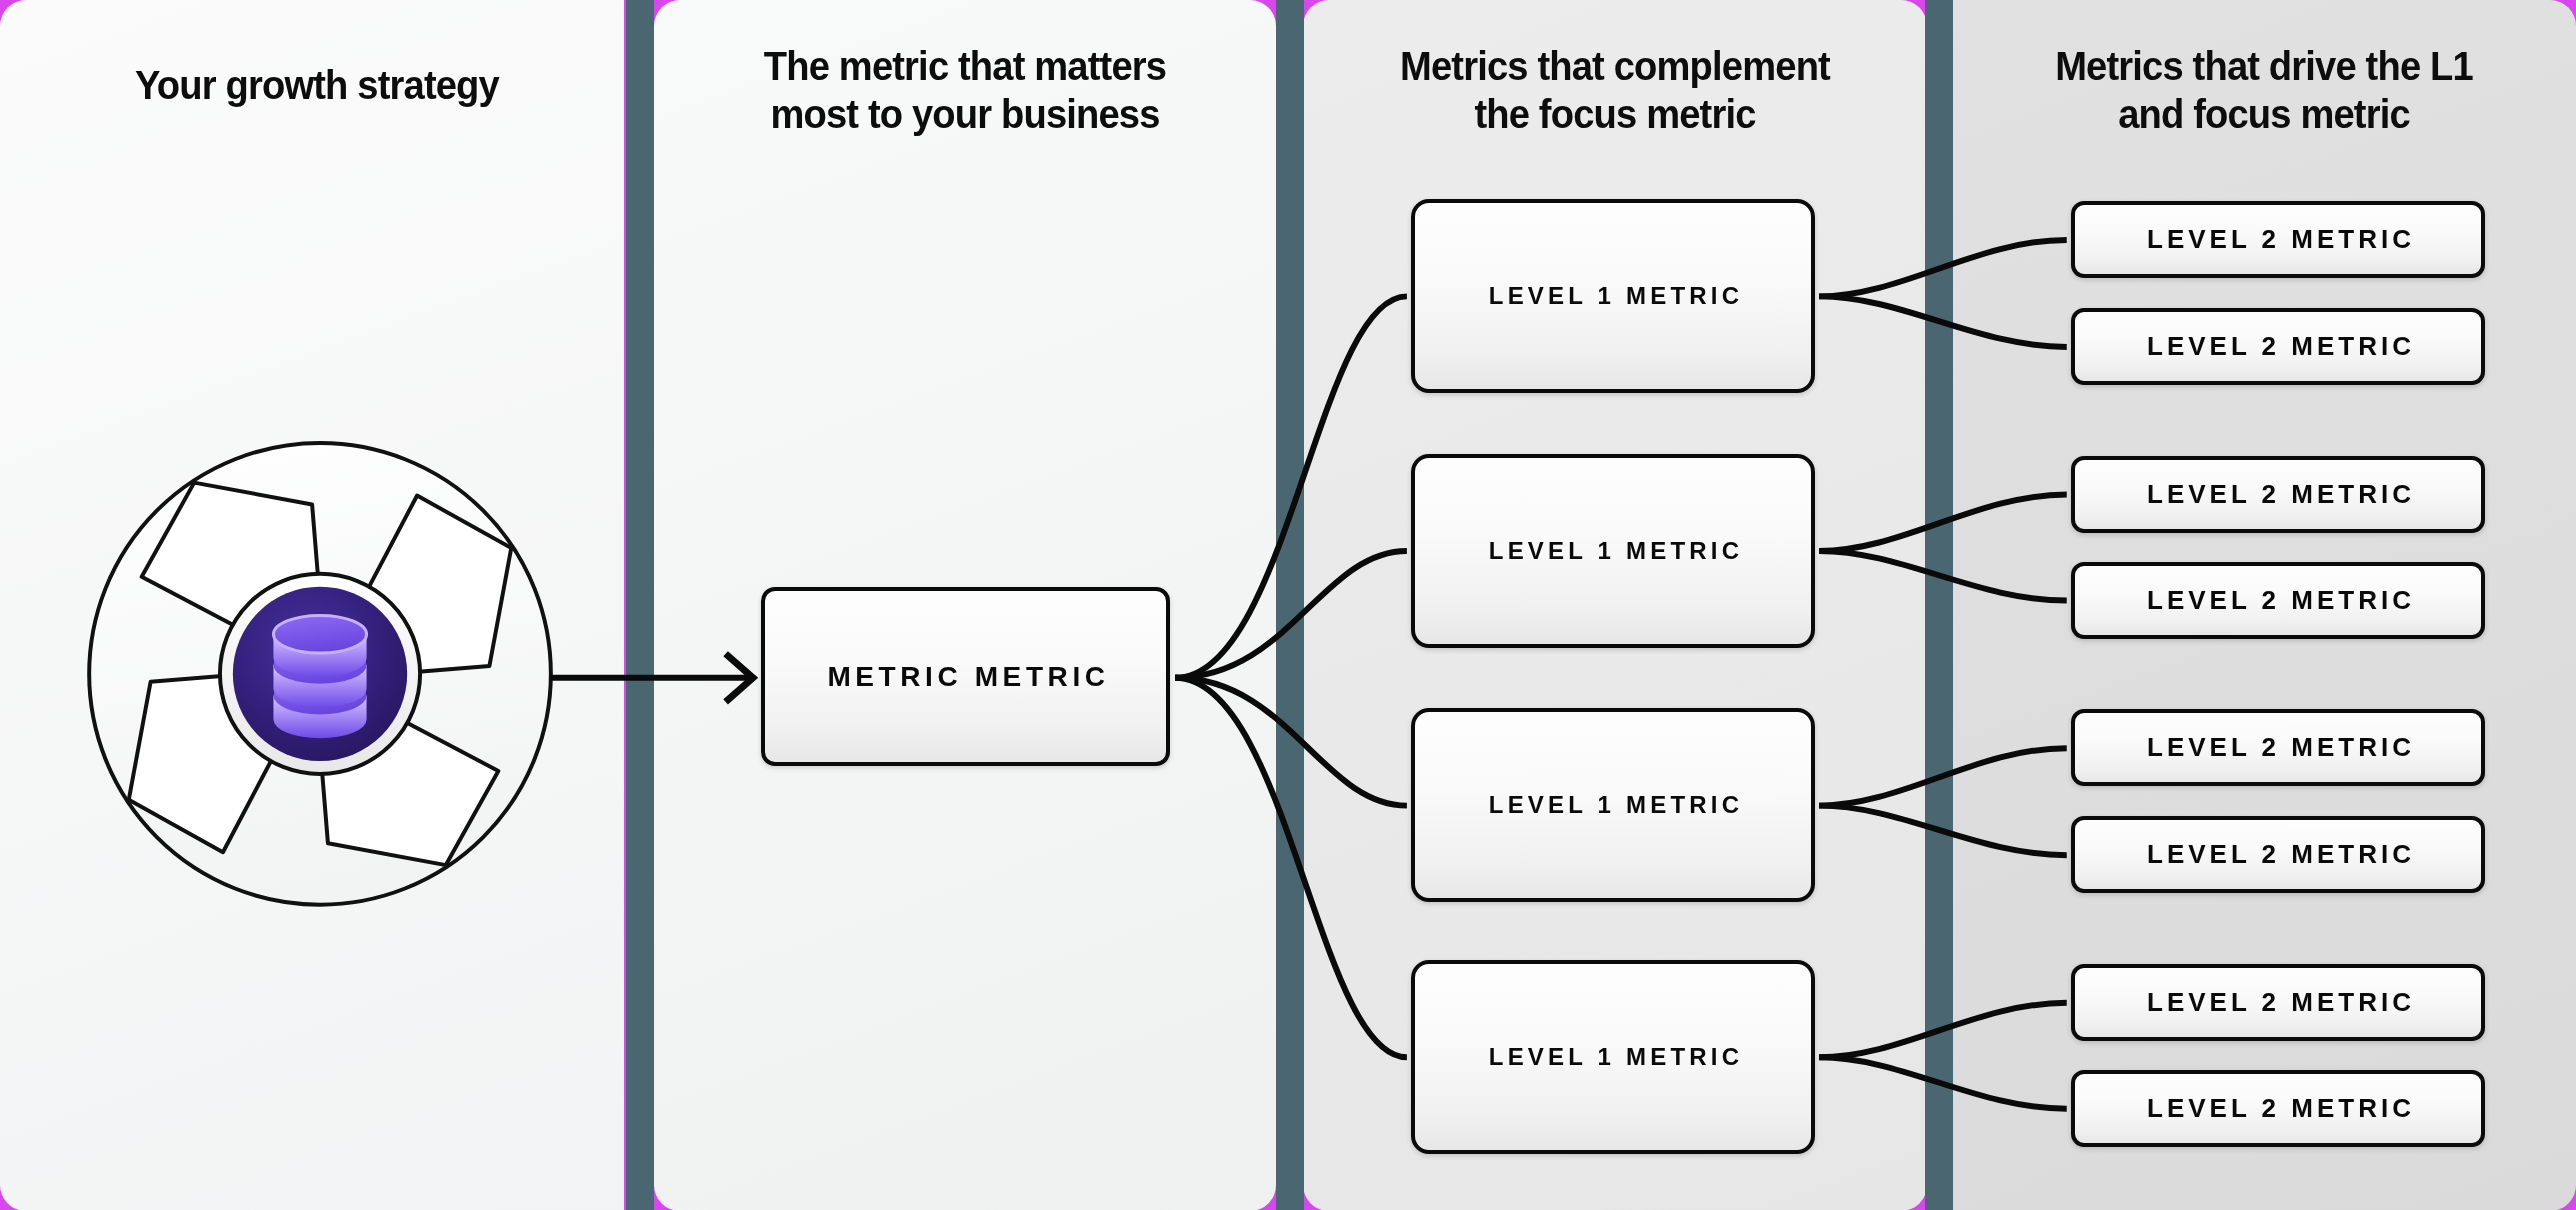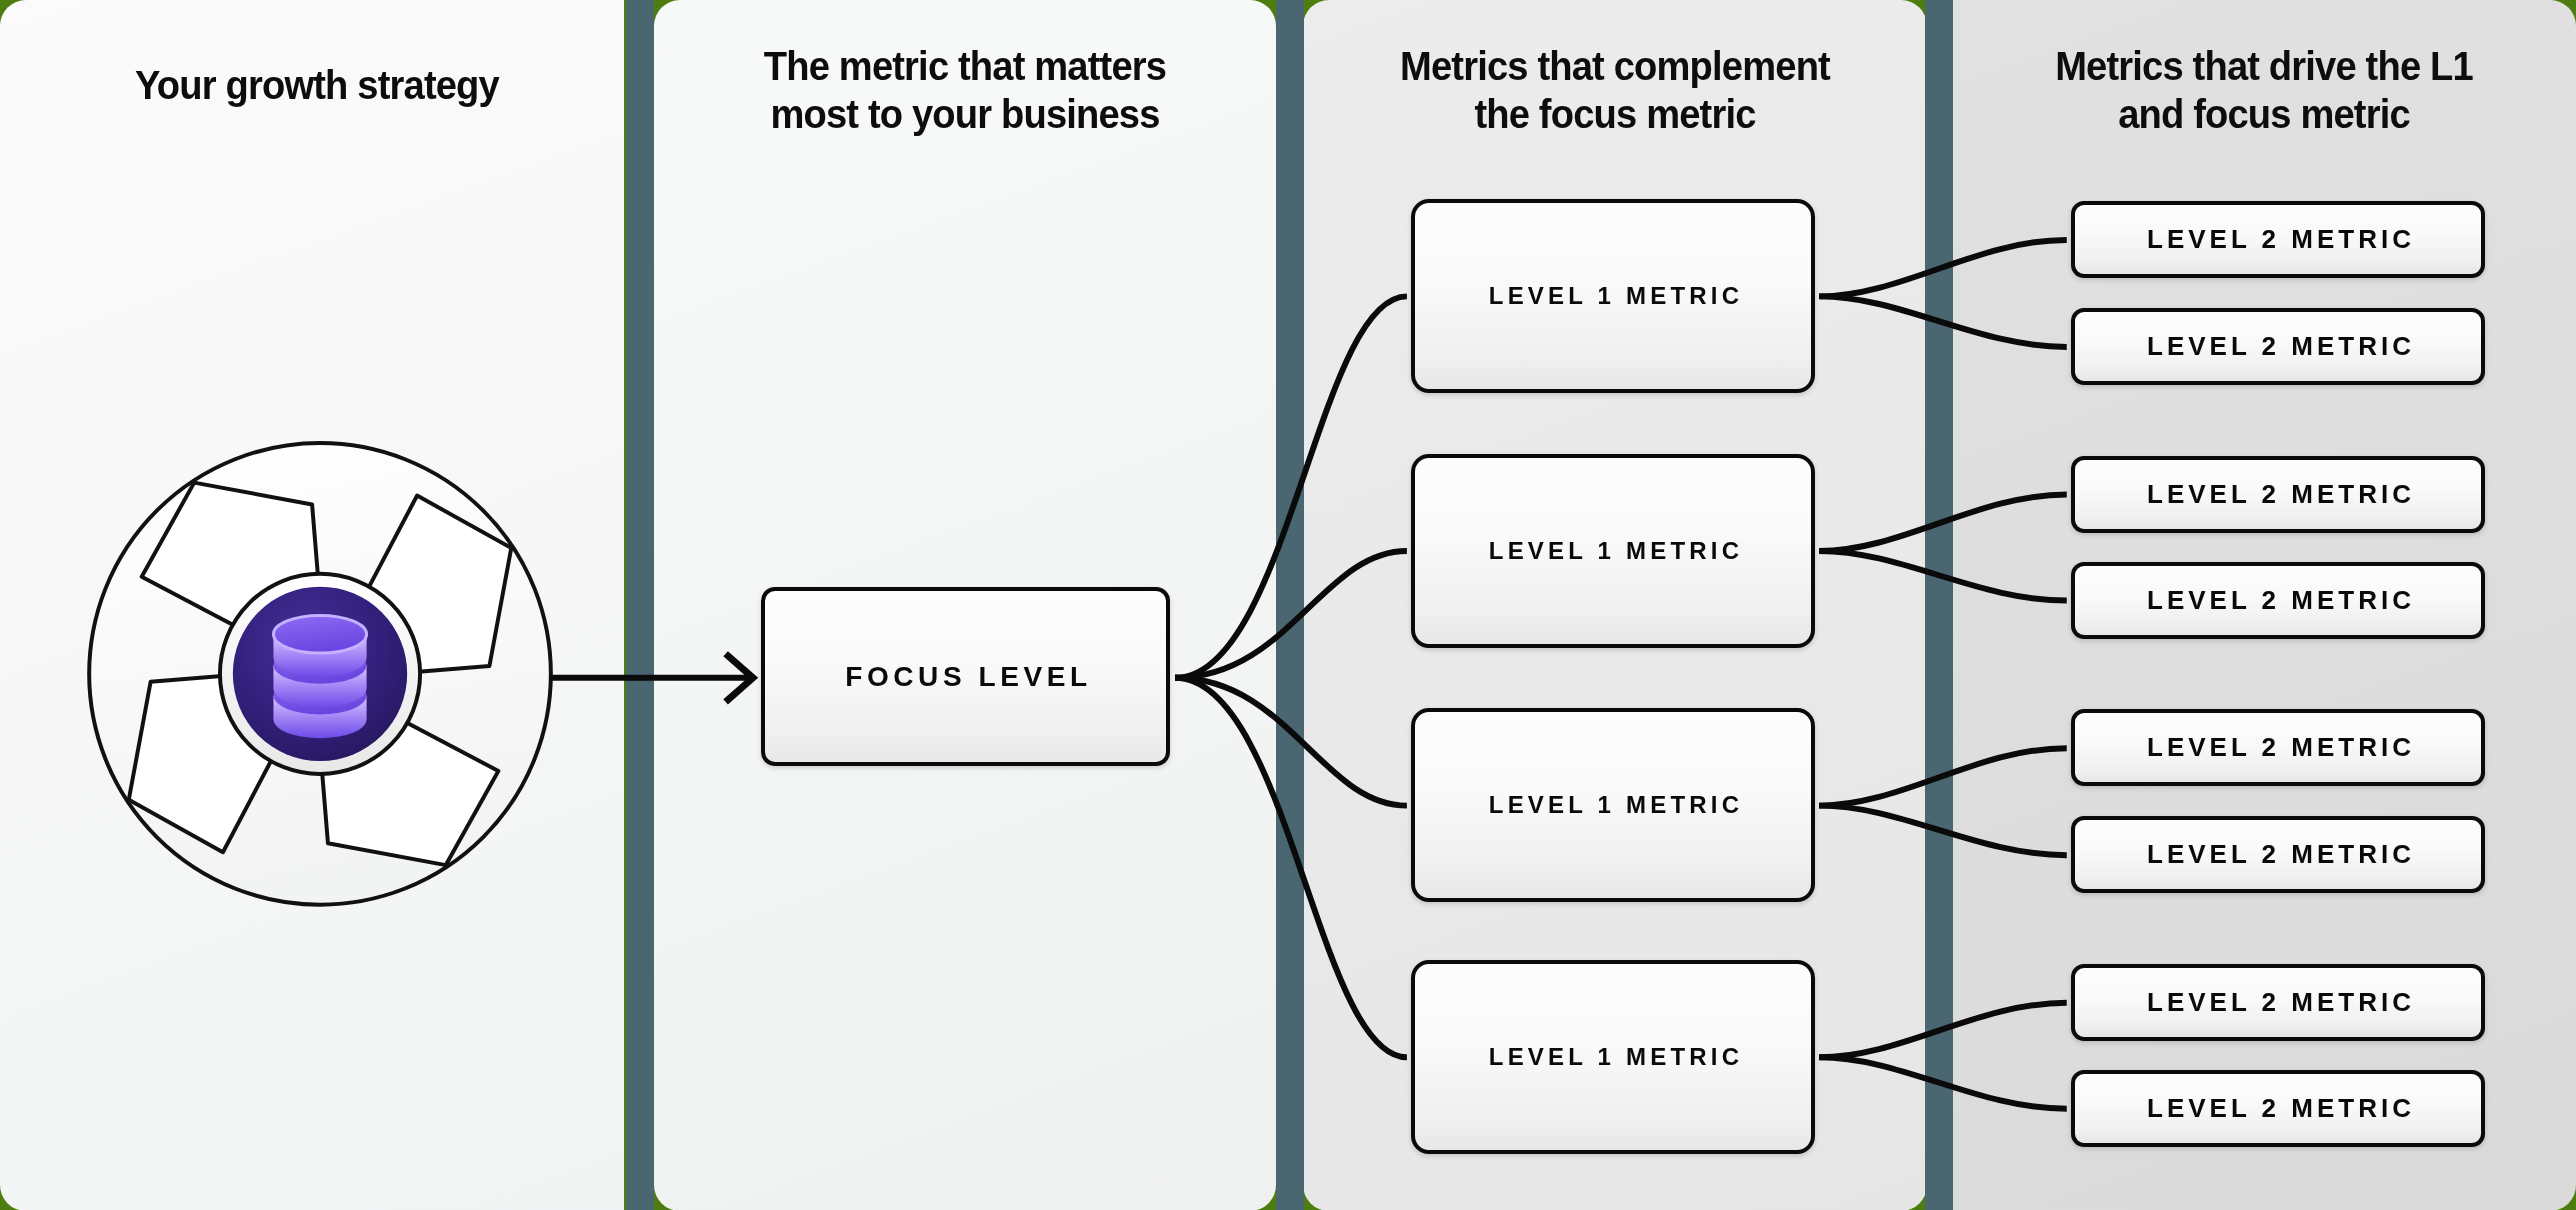--- a/index.html
+++ b/index.html
@@ -5,21 +5,21 @@
   * { box-sizing: border-box; margin: 0; padding: 0; }
   html, body {
     width: 2576px; height: 1211px;
     background: #ffffff;
     font-family: "Liberation Sans", "DejaVu Sans", sans-serif;
     overflow: hidden;
   }
   #stage {
     position: relative;
     width: 2576px; height: 1211px;
-    background: #4d7c0f;
+    background: #d946ef;
   }
 
   
   .panel {
     position: absolute;
     top: 0;
     height: 1211px;
   }
   #panel-0 {
     left: 0; width: 624px;
@@ -239,21 +239,21 @@
 
       <path d="M 1836 813 C 1920 813 1995 755 2086 755"></path>
       <path d="M 1836 813 C 1920 813 1995 863 2086 863"></path>
 
       <path d="M 1836 1067 C 1920 1067 1995 1012 2086 1012"></path>
       <path d="M 1836 1067 C 1920 1067 1995 1119 2086 1119"></path>
     </g>
   </svg>
 
   <div class="node" id="node-focus">
-    <span class="node-label">FOCUS LEVEL</span>
+    <span class="node-label">METRIC METRIC</span>
   </div>
 
   <div class="node node-l1" id="node-l1-0">
     <span class="node-label">LEVEL 1 METRIC</span>
   </div>
   <div class="node node-l1" id="node-l1-1">
     <span class="node-label">LEVEL 1 METRIC</span>
   </div>
   <div class="node node-l1" id="node-l1-2">
     <span class="node-label">LEVEL 1 METRIC</span>

